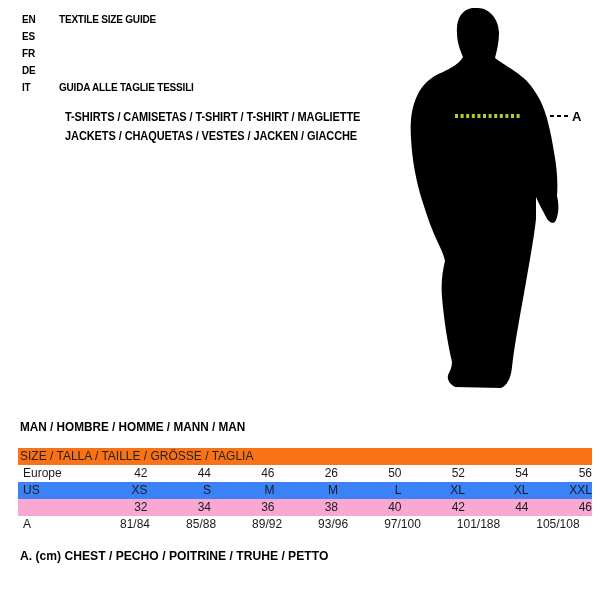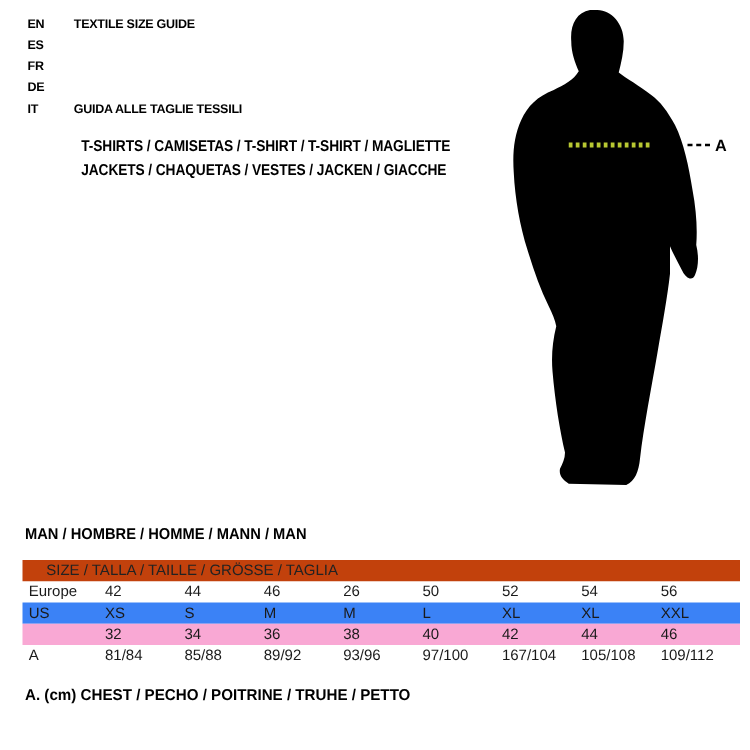--- a/index.html
+++ b/index.html
@@ -18,27 +18,27 @@
   .category-line { font-size:12.5px; font-weight:700; line-height:19px; white-space:nowrap;
                    transform:scaleX(0.88); transform-origin:0 0; letter-spacing:-0.1px; }
   
   .figure { position:absolute; left:400px; top:0; width:200px; height:400px; }
   .figure text { font-family:"Liberation Sans","DejaVu Sans",sans-serif; }
   
   .section-title { position:absolute; left:20px; top:420px; font-size:12.5px; font-weight:700;
                    white-space:nowrap; transform:scaleX(0.94); transform-origin:0 0; }
   
   .size-table { position:absolute; left:18px; top:448px; width:574px; font-size:12px; color:#1a1a1a; }
-  .t-header { background:#c2410c; height:17px; line-height:17px; padding-left:19px;
+  .t-header { background:#f97316; height:17px; line-height:17px; padding-left:2px;
               font-size:12px; color:#222; white-space:nowrap; }
-  .t-row { display:grid; grid-template-columns:66px repeat(8,1fr); height:17px; line-height:17px; }
+  .t-row { display:grid; grid-template-columns:66px repeat(8,1fr); height:17px; line-height:17px;gap:36px; }
   .t-row.alt1 { background:#3b82f6; }
   .t-row.alt2 { background:#f9a8d4; }
   .t-label { text-align:left; padding-left:5px; }
-  .t-cell { text-align:left; }
+  .t-cell { text-align:right; }
   
   .footnote { position:absolute; left:20px; top:549px; font-size:12.5px; font-weight:700;
               white-space:nowrap; transform:scaleX(0.97); transform-origin:0 0; }
 </style>
 </head>
 <body>
 
 <div class="canvas">
 
   <div class="lang-list">
@@ -141,21 +141,21 @@
       <span class="t-cell">46</span>
     </div>
 
     <div class="t-row">
       <span class="t-label">A</span>
       <span class="t-cell">81/84</span>
       <span class="t-cell">85/88</span>
       <span class="t-cell">89/92</span>
       <span class="t-cell">93/96</span>
       <span class="t-cell">97/100</span>
-      <span class="t-cell">167/104</span>
+      <span class="t-cell">101/188</span>
       <span class="t-cell">105/108</span>
       <span class="t-cell">109/112</span>
     </div>
   </div>
 
   <div class="footnote">A. (cm) CHEST / PECHO / POITRINE / TRUHE / PETTO</div>
 
 </div>
 
 </body></html>

